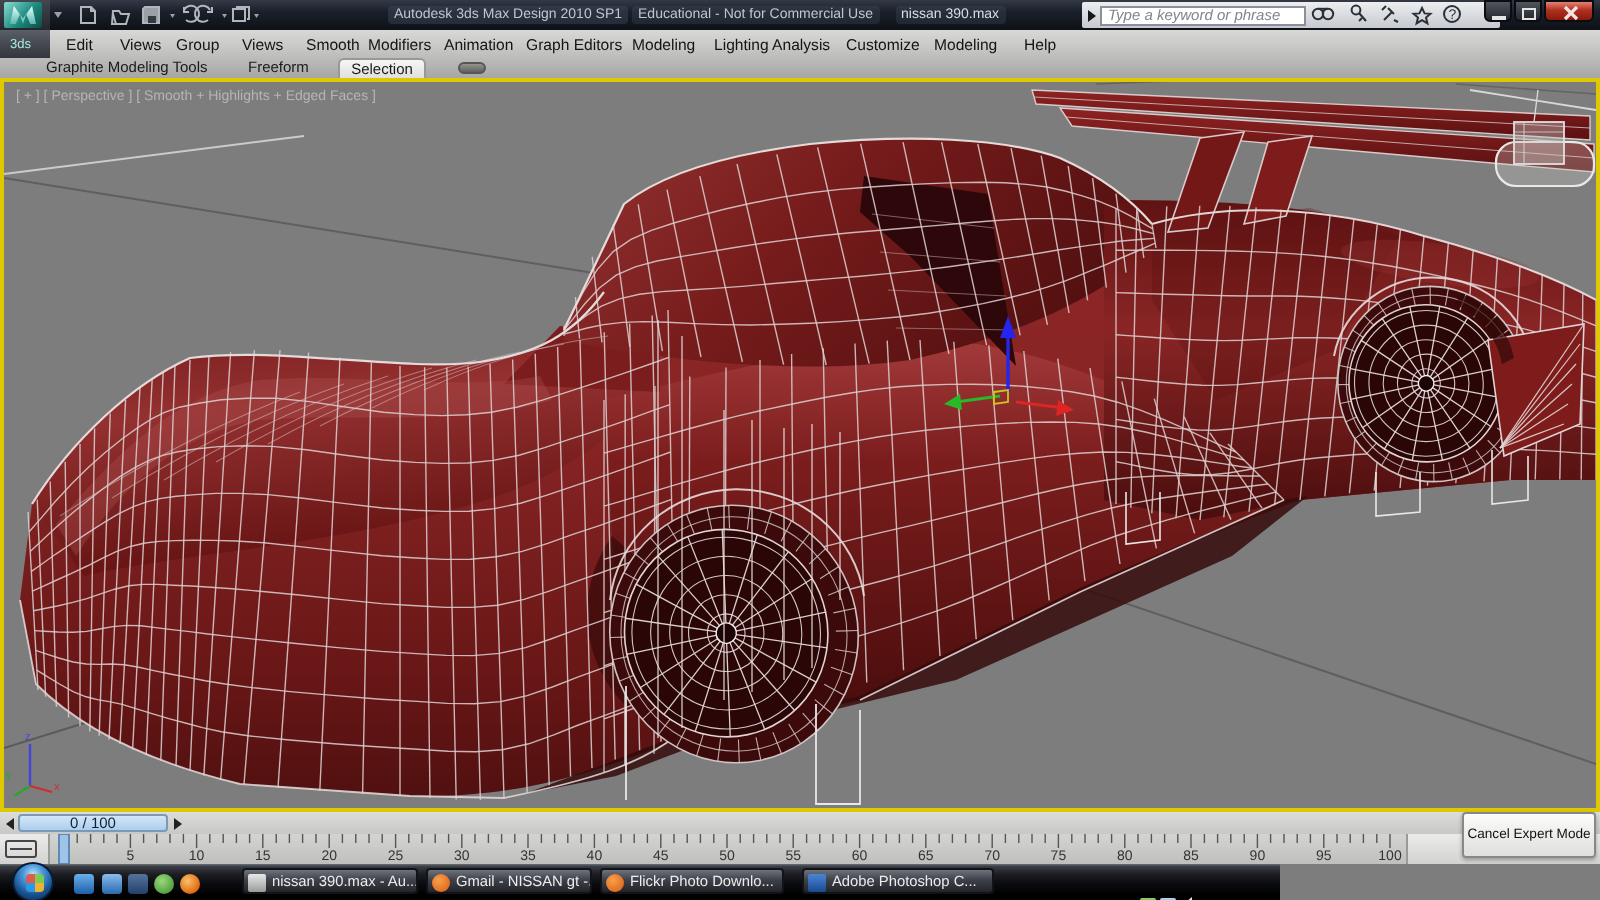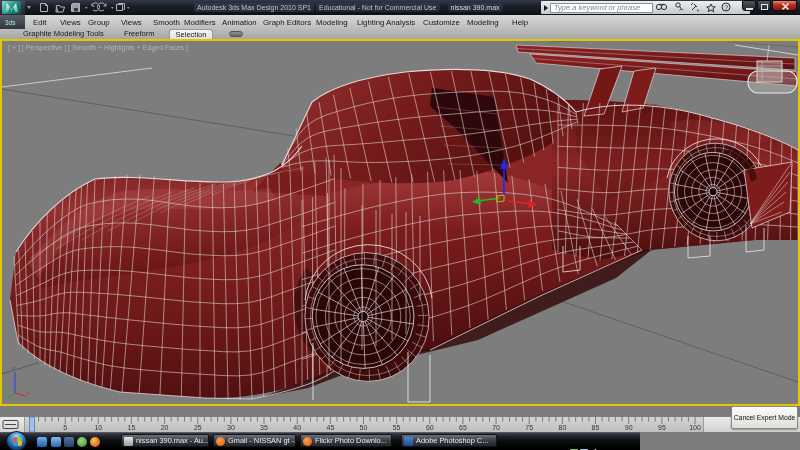--- a/index.html
+++ b/index.html
@@ -475,20 +475,25 @@
         <path d="M537 166 L529 161 L528 169 Z" fill="#dd2525"></path>
         <path d="M497 157 L504 156 L504 162 L497 163 Z" fill="none" stroke="#cbc520" stroke-width="0.9"></path>
         <line x1="15" y1="354" x2="15" y2="333" stroke="#4444e0" stroke-width="1.2"></line>
         <text x="12.5" y="331" font-size="5.5" fill="#4444e0">z</text>
         <line x1="15" y1="354" x2="7" y2="359" stroke="#2aa82a" stroke-width="1.1"></line>
         <text x="3" y="350" font-size="5.5" fill="#2aa82a">y</text>
         <line x1="15" y1="354" x2="26" y2="357" stroke="#d82a2a" stroke-width="1.1"></line>
         <text x="27" y="356" font-size="5.5" fill="#d82a2a">x</text>
         <text x="8" y="11" font-size="7" fill="#b5b5b5">[ + ] [ Perspective ] [ Smooth + Highlights + Edged Faces ]</text>
       </svg></div>
+ <div id="srow">
+  <div class="sarr" style="left:3px;border-right:4px solid #222;border-top:3px solid transparent;border-bottom:3px solid transparent"></div>
+  <div id="tslider">0 / 100</div>
+  <div class="sarr" style="left:87px;border-left:4px solid #222;border-top:3px solid transparent;border-bottom:3px solid transparent"></div>
+ </div>
  <div id="ruler">
       <div id="rband"></div>
       <svg width="800" height="15">
         <line x1="32.0" y1="0" x2="32.0" y2="7" stroke="#555" stroke-width="0.7"></line>
         <line x1="38.6" y1="0" x2="38.6" y2="4.5" stroke="#555" stroke-width="0.7"></line>
         <line x1="45.3" y1="0" x2="45.3" y2="4.5" stroke="#555" stroke-width="0.7"></line>
         <line x1="51.9" y1="0" x2="51.9" y2="4.5" stroke="#555" stroke-width="0.7"></line>
         <line x1="58.5" y1="0" x2="58.5" y2="4.5" stroke="#555" stroke-width="0.7"></line>
         <line x1="65.2" y1="0" x2="65.2" y2="7" stroke="#555" stroke-width="0.7"></line>
         <line x1="71.8" y1="0" x2="71.8" y2="4.5" stroke="#555" stroke-width="0.7"></line>

